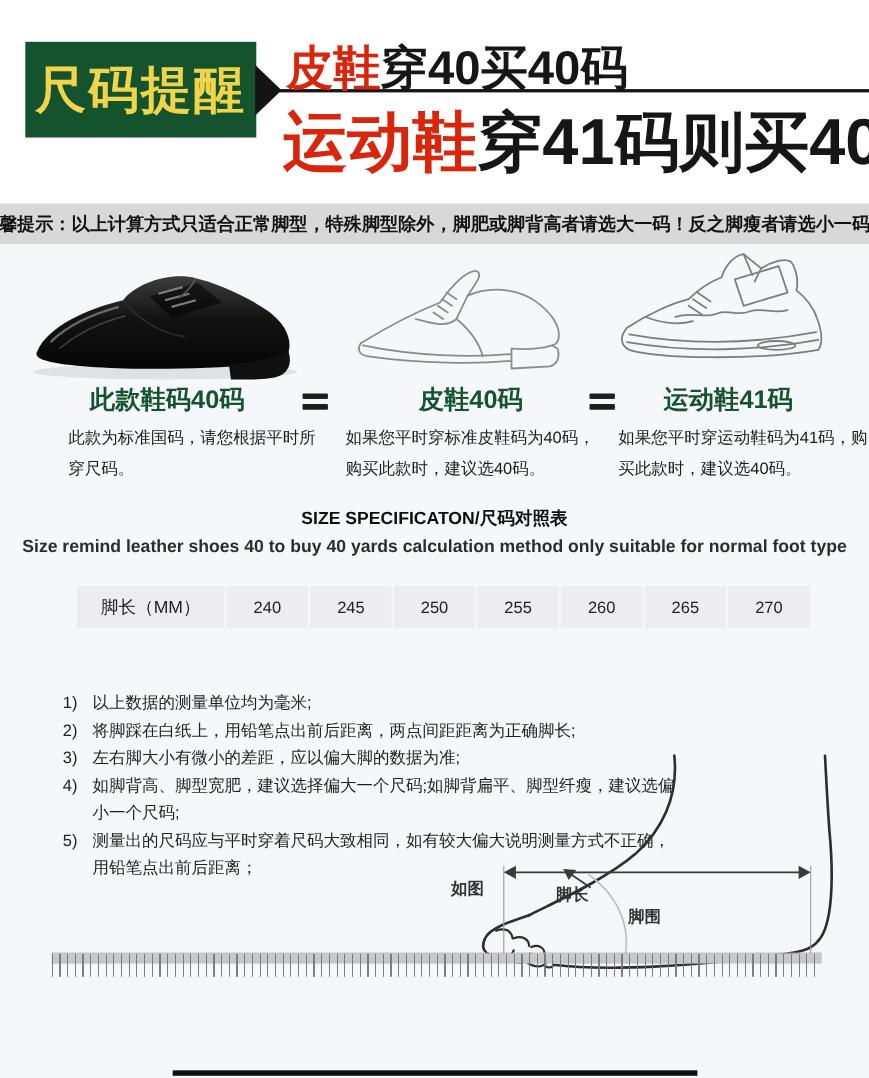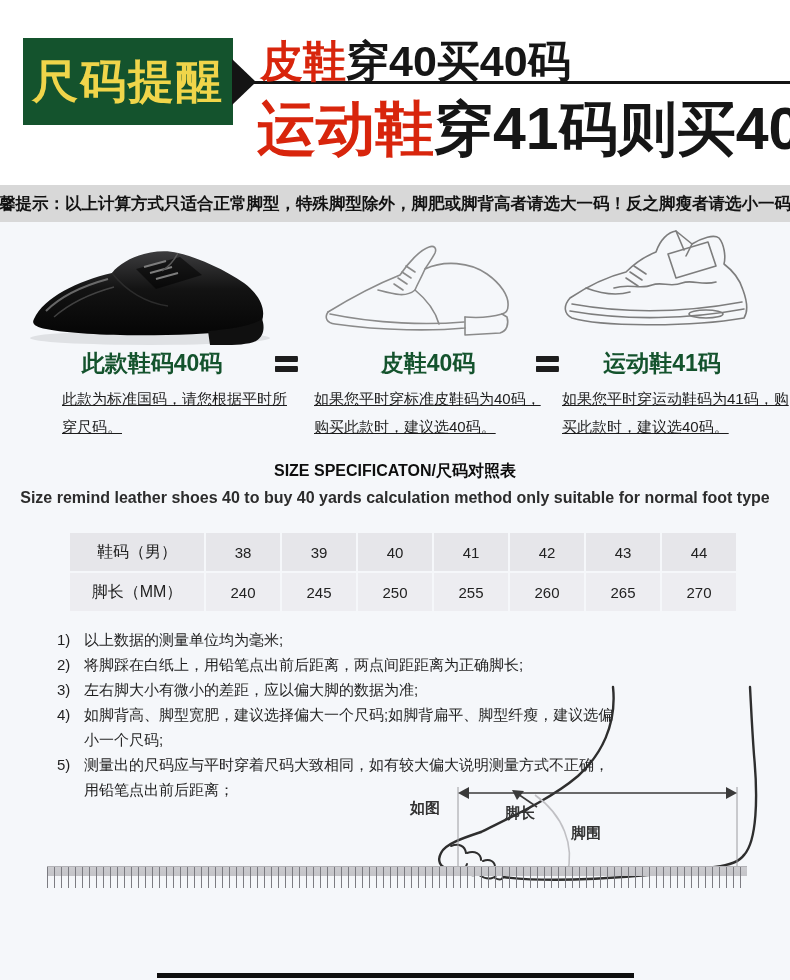--- a/index.html
+++ b/index.html
@@ -36,21 +36,21 @@
   svg{display:block;}
   .shoe-photo{left:18px;top:233px;}
   .shoe-oxford{left:318px;top:240px;}
   .shoe-sneaker{left:558px;top:228px;}
   .cmp-label{top:348px;width:240px;text-align:center;font-size:23px;font-weight:700;color:#14532d;white-space:nowrap;}
   .lbl-1{left:32px;} .lbl-2{left:308px;} .lbl-3{left:542px;}
   .equals{top:344px;font-size:36px;font-weight:900;color:#1d1d1d;
     transform:scaleX(1.25);
     text-shadow:0 .7px 0 #1d1d1d,0 -0.7px 0 #1d1d1d;}
   .eq-1{left:276px;} .eq-2{left:537px;}
-  .cmp-desc{top:385px;font-size:15px;line-height:28px;color:#1c1c1c;text-decoration:underline;}
+  .cmp-desc{top:385px;font-size:15px;line-height:28px;color:#1c1c1c;}
   .desc-1{left:62px;width:232px;}
   .desc-2{left:314px;width:236px;}
   .desc-3{left:562px;width:230px;}
 
   
   .spec-title{left:0;top:461px;width:790px;text-align:center;font-size:16px;font-weight:700;color:#0e0e0e;}
   .spec-subtitle{left:0;top:489px;width:790px;text-align:center;font-size:16px;font-weight:600;color:#2c2c2c;}
   .size-table{left:70px;top:533px;width:668px;}
   .t-row{display:flex;height:38px;margin-bottom:2px;}
   .t-cell{display:flex;align-items:center;justify-content:center;
@@ -160,30 +160,20 @@
 <div class="abs cmp-label lbl-3">运动鞋41码</div>
 
 <div class="abs cmp-desc desc-1">此款为标准国码，请您根据平时所穿尺码。</div>
 <div class="abs cmp-desc desc-2">如果您平时穿标准皮鞋码为40码，购买此款时，建议选40码。</div>
 <div class="abs cmp-desc desc-3">如果您平时穿运动鞋码为41码，购买此款时，建议选40码。</div>
 
 <div class="abs spec-title">SIZE SPECIFICATON/尺码对照表</div>
 <div class="abs spec-subtitle">Size remind leather shoes 40 to buy 40 yards calculation method only suitable for normal foot type</div>
 
 <div class="abs size-table">
-  <div class="t-row">
-    <div class="t-cell hdr">鞋码（男）</div>
-    <div class="t-cell val">38</div>
-    <div class="t-cell val">39</div>
-    <div class="t-cell val">40</div>
-    <div class="t-cell val">41</div>
-    <div class="t-cell val">42</div>
-    <div class="t-cell val">43</div>
-    <div class="t-cell val">44</div>
-  </div>
   <div class="t-row second">
     <div class="t-cell hdr">脚长（MM）</div>
     <div class="t-cell val">240</div>
     <div class="t-cell val">245</div>
     <div class="t-cell val">250</div>
     <div class="t-cell val">255</div>
     <div class="t-cell val">260</div>
     <div class="t-cell val">265</div>
     <div class="t-cell val">270</div>
   </div>

